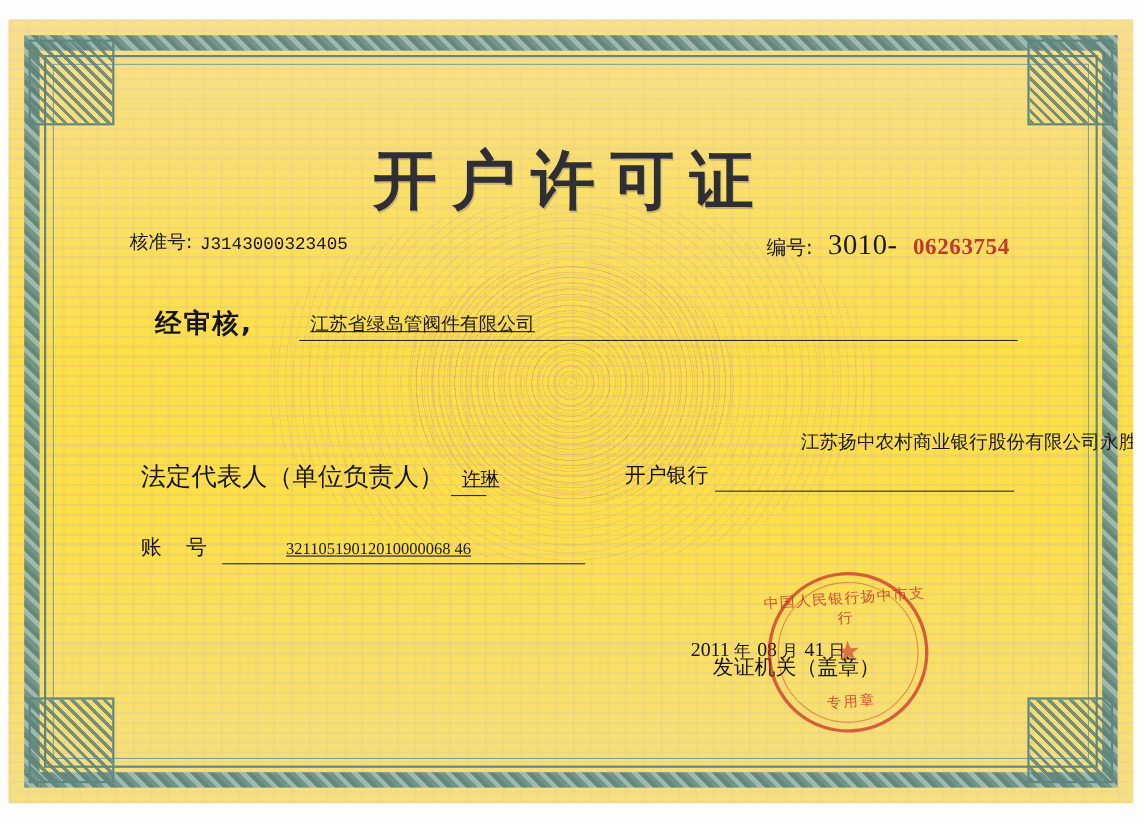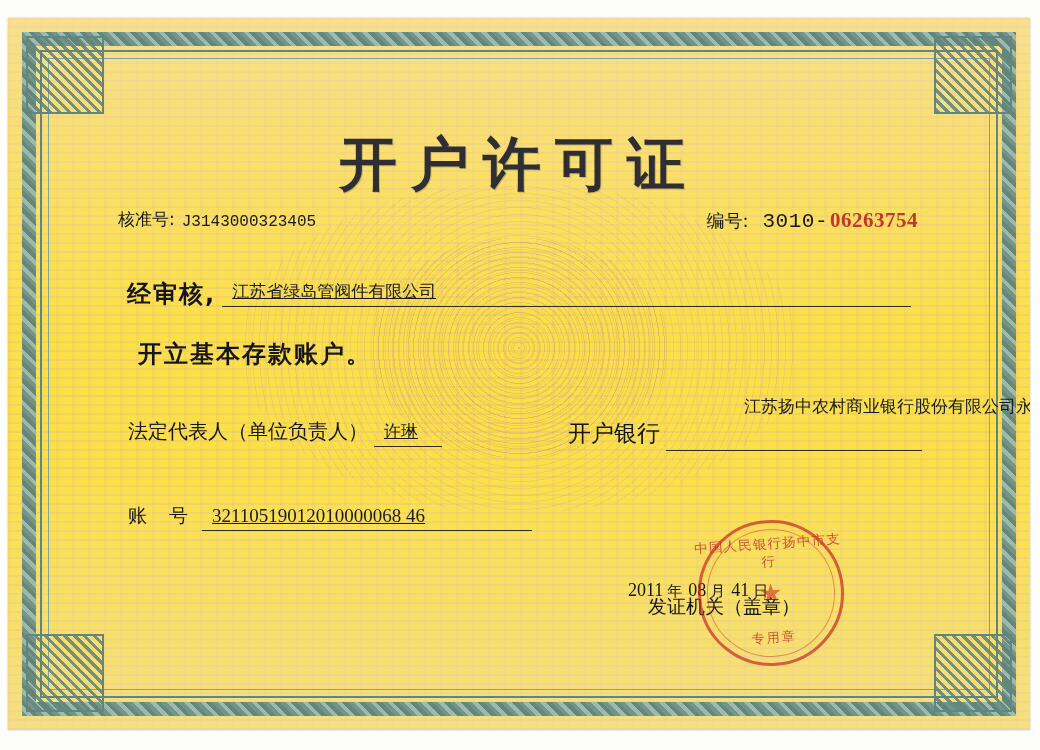--- a/index.html
+++ b/index.html
@@ -174,42 +174,43 @@
     font-size: 16px;
     color: #18181b;
     padding-left: 3px;
   }
 
   #serial-row {
     right: 112px;
     top: 190px;
     display: flex;
     align-items: baseline;
-    gap: 2px;
+    gap: 14px;
   }
   #serial-label { font-size: 18px; color: #18181b; }
   #serial-prefix {
-    font-family: Liberation Mono, monospace;
-    font-size: 21px; color: #18181b; letter-spacing: .5px; margin-left: 12px;
+    font-family: Liberation Serif, serif;
+    font-size: 26px; color: #18181b; letter-spacing: .5px;
   }
   #serial-number {
     font-family: "Liberation Serif", "DejaVu Serif", serif;
     font-weight: bold;
     font-size: 21px;
     color: #c0392b;
     letter-spacing: .5px;
   }
 
   
   #body-line-1 {
-    left: 119px;
+    left: 133px;
     top: 260px;
     width: 790px;
     display: flex;
-    align-items: flex-start;
+    align-items: center;
+    gap: 36px;
   }
   #body-prefix {
     font-size: 24px;
     font-weight: 600;
     letter-spacing: 2px;
     color: #16161a;
     white-space: nowrap;
     padding-bottom: 2px;
   }
   .fill-slot {
@@ -249,72 +250,73 @@
 
   
   #legal-rep-row {
     left: 120px;
     top: 400px;
     width: 320px;
     display: flex;
     align-items: flex-end;
   }
   #legal-rep-label {
-    font-size: 20px;
+    font-size: 23px;
     letter-spacing: 0px;
     color: #16161a;
     white-space: nowrap;
     padding-bottom: 2px;
     text-align: center;
   }
   #legal-rep-slot { width: 168px; }
 
   #bank-row {
     left: 560px;
     top: 400px;
     width: 360px;
     display: flex;
     align-items: flex-end;
   }
   #bank-label {
-    font-size: 23px;
+    font-size: 19px;
     color: #16161a;
     white-space: nowrap;
     padding-bottom: 2px;
   }
   #bank-slot { width: 250px; }
   #bank-name-overflow {
     position: absolute;
     left: 78px;
     top: -26px;
     width: 360px;
     font-size: 17px;
     line-height: 21px;
     color: #1b1b1f;
     white-space: nowrap;
   }
 
   #account-row {
     left: 120px;
-    top: 484px;
+    top: 466px;
     width: 410px;
     display: flex;
     align-items: flex-end;
   }
   #account-label {
     font-size: 19px;
     letter-spacing: 8px;
     color: #16161a;
     white-space: nowrap;
     padding-bottom: 2px;
   }
   #account-slot { width: 290px; }
   #account-slot .written {
     font-family: "Liberation Serif", "DejaVu Serif", serif;
-    font-size: 19px;
+    font-size: 15px;
+    margin-left: 48px;
   }
 
   
   #issuer-row {
     left: 640px;
     top: 540px;
     font-size: 19px;
     color: #16161a;
     white-space: nowrap;
     margin-top: 36px;
@@ -417,21 +419,20 @@
         <span id="serial-number">06263754</span>
       </div>
 
       <div class="row" id="body-line-1">
         <span id="body-prefix">经审核,</span>
         <span class="fill-slot">
           <span class="written">江苏省绿岛管阀件有限公司</span>
         </span>
       </div>
 
-      <div class="row" id="body-line-2">开立基本存款账户。</div>
 
       <div class="row" id="legal-rep-row">
         <span id="legal-rep-label">法定代表人（单位负责人）</span>
         <span class="fill-slot" id="legal-rep-slot">
           <span class="written">许琳</span>
         </span>
       </div>
 
       <div class="row" id="bank-row">
         <span id="bank-label">开户银行</span>

